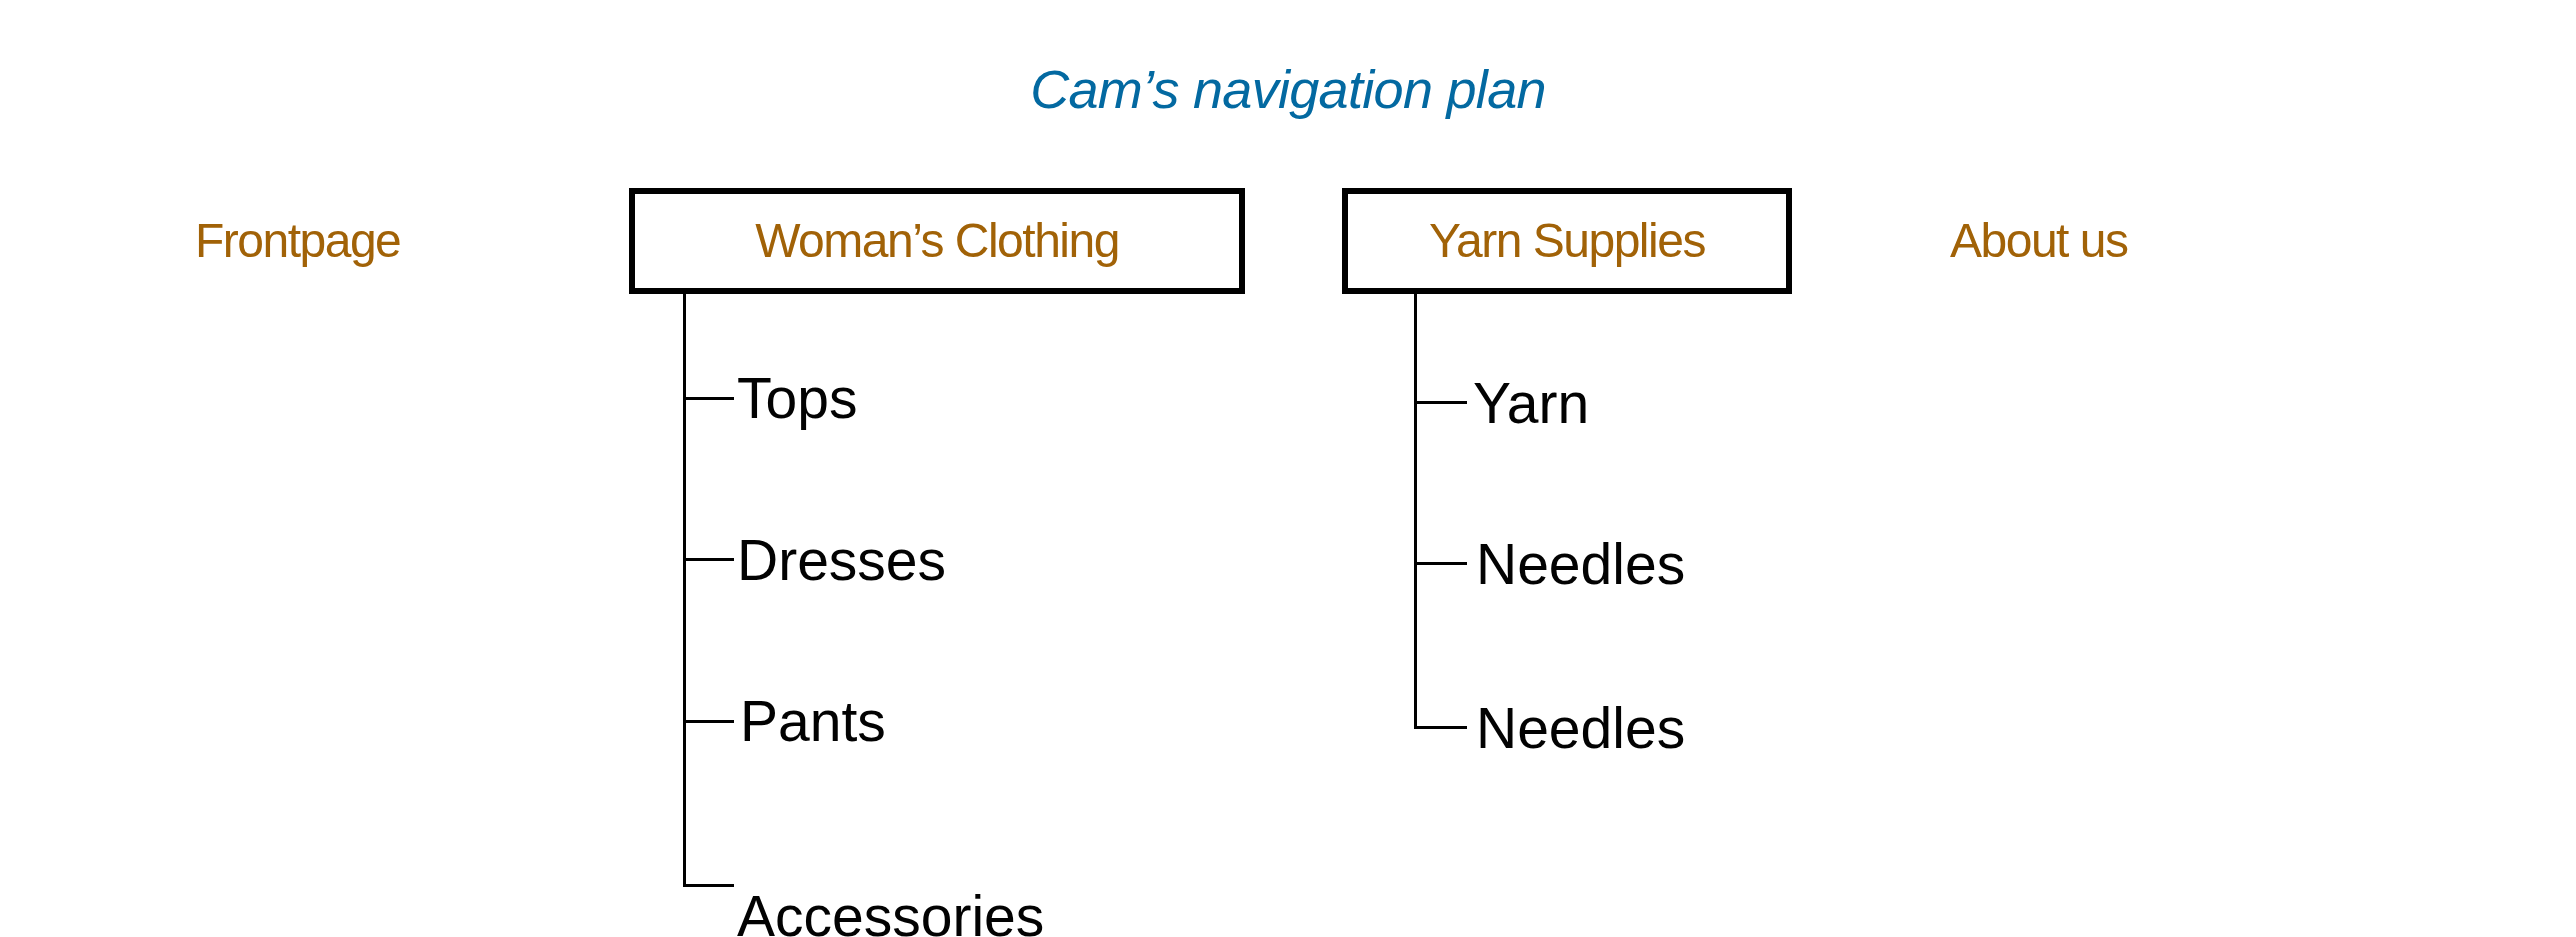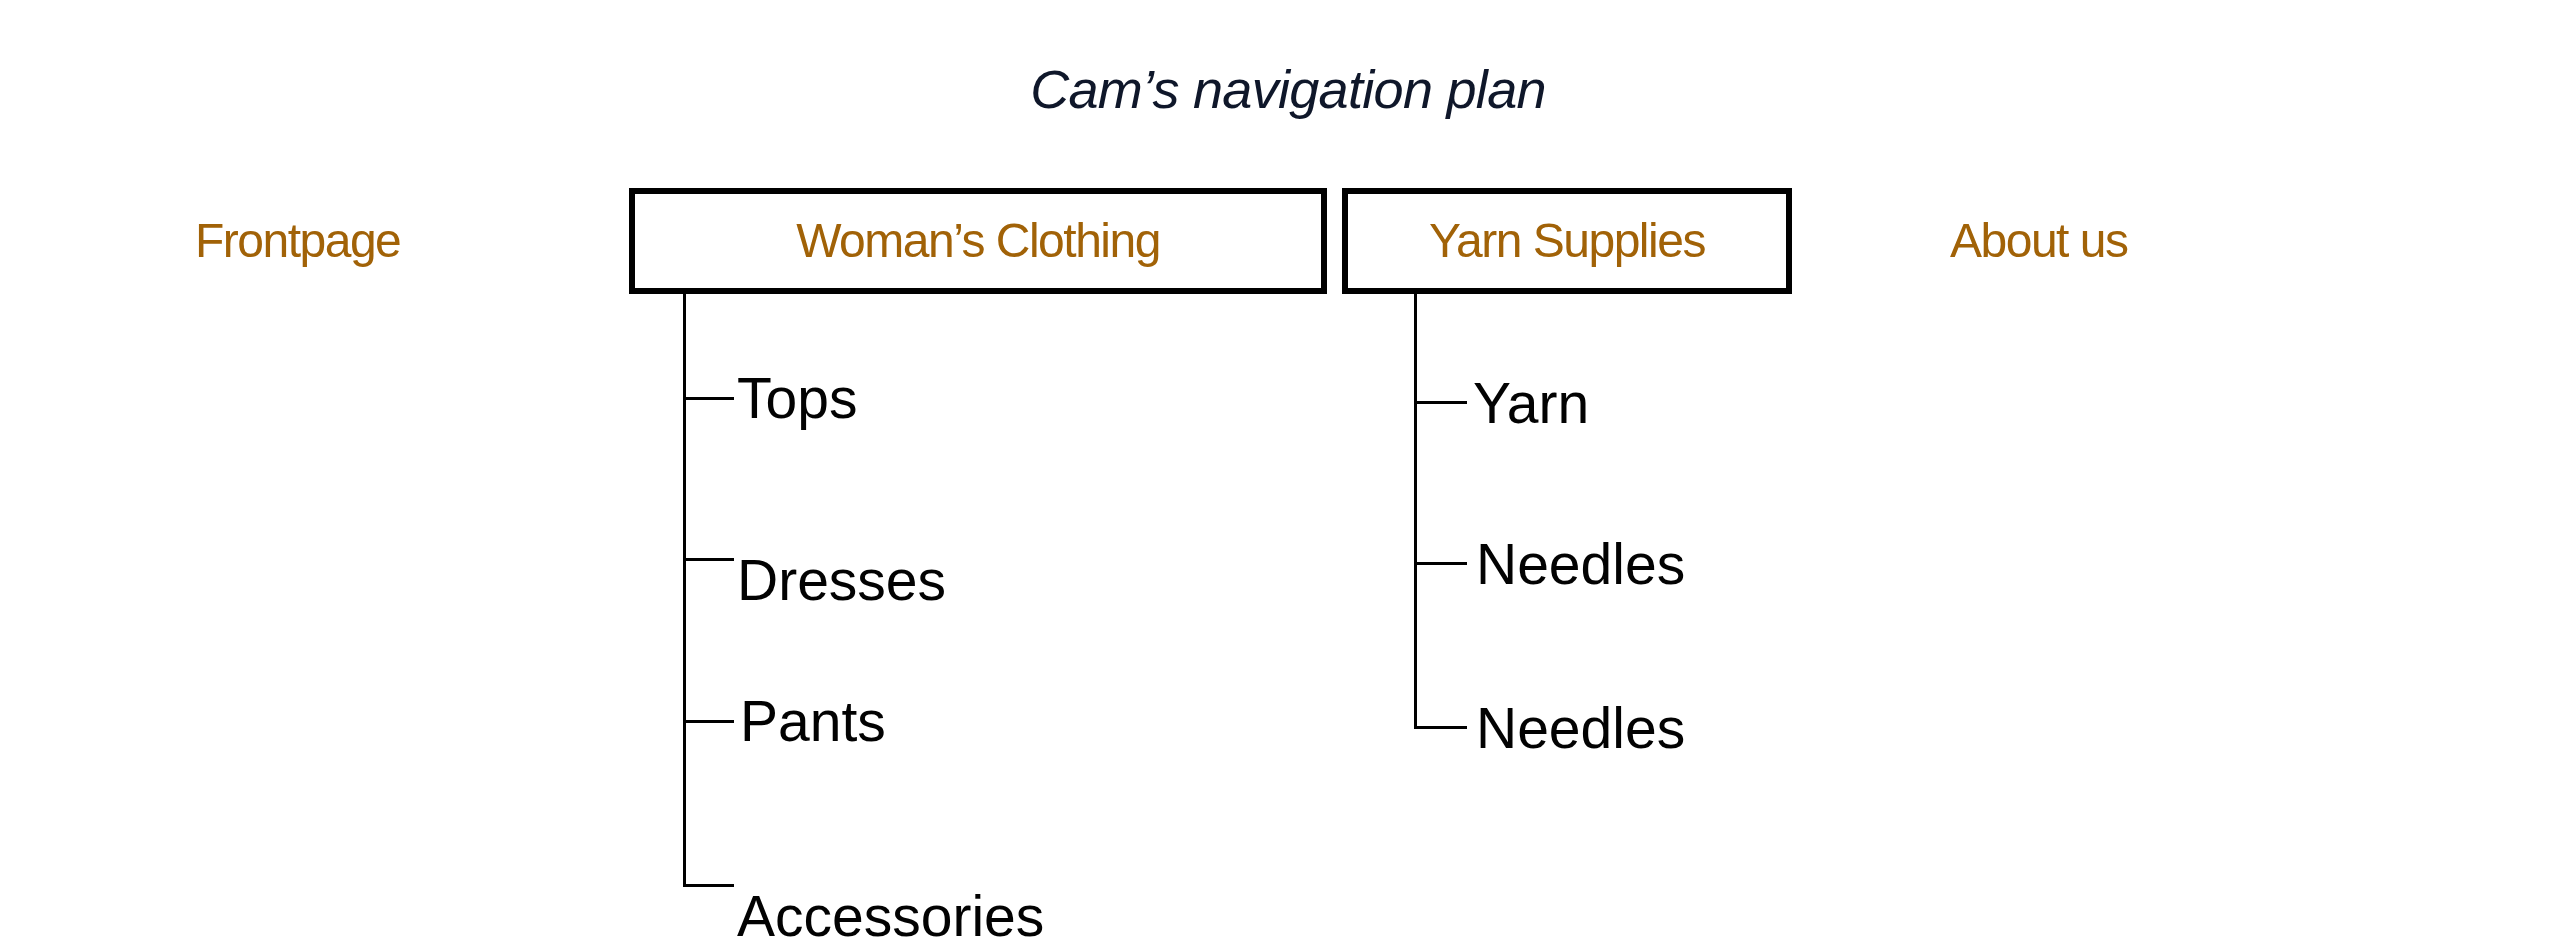--- a/index.html
+++ b/index.html
@@ -19,21 +19,21 @@
   .title {
     position: absolute;
     left: 0;
     top: 62px;
     width: 2576px;
     text-align: center;
     font-size: 54px;
     font-style: italic;
     font-weight: 400;
     letter-spacing: -0.7px;
-    color: #0f172a;
+    color: #0369a1;
     line-height: 1;
   }
   .nav-item {
     position: absolute;
     top: 188px;
     height: 106px;
     display: flex;
     align-items: center;
     font-size: 48px;
     font-weight: 400;
@@ -72,33 +72,33 @@
 </style>
 </head>
 <body>
 
 <div class="canvas">
 
   <div class="title">Cam’s navigation plan</div>
 
   <div class="nav-item" style="left: 195px;">Frontpage</div>
 
-  <div class="nav-item boxed" style="left: 629px; width: 698px;">Woman’s Clothing</div>
+  <div class="nav-item boxed" style="left: 629px; width: 616px;">Woman’s Clothing</div>
 
   <div class="nav-item boxed" style="left: 1342px; width: 450px;">Yarn Supplies</div>
 
   <div class="nav-item" style="left: 1950px;">About us</div>
 
   <div class="vline" style="left: 683px; top: 294px; height: 593px;"></div>
 
   <div class="stub" style="left: 683px; top: 397px; width: 51px;"></div>
   <div class="sub-label" style="left: 737px; top: 370px;">Tops</div>
 
   <div class="stub" style="left: 683px; top: 558px; width: 51px;"></div>
-  <div class="sub-label" style="left: 737px; top: 532px; margin-top: 20px;">Dresses</div>
+  <div class="sub-label" style="left: 737px; top: 532px;">Dresses</div>
 
   <div class="stub" style="left: 683px; top: 720px; width: 51px;"></div>
   <div class="sub-label" style="left: 740px; top: 693px;">Pants</div>
 
   <div class="stub" style="left: 683px; top: 884px; width: 51px;"></div>
   <div class="sub-label" style="left: 737px; top: 888px;">Accessories</div>
 
   <div class="vline" style="left: 1414px; top: 294px; height: 435px;"></div>
 
   <div class="stub" style="left: 1414px; top: 401px; width: 53px;"></div>

